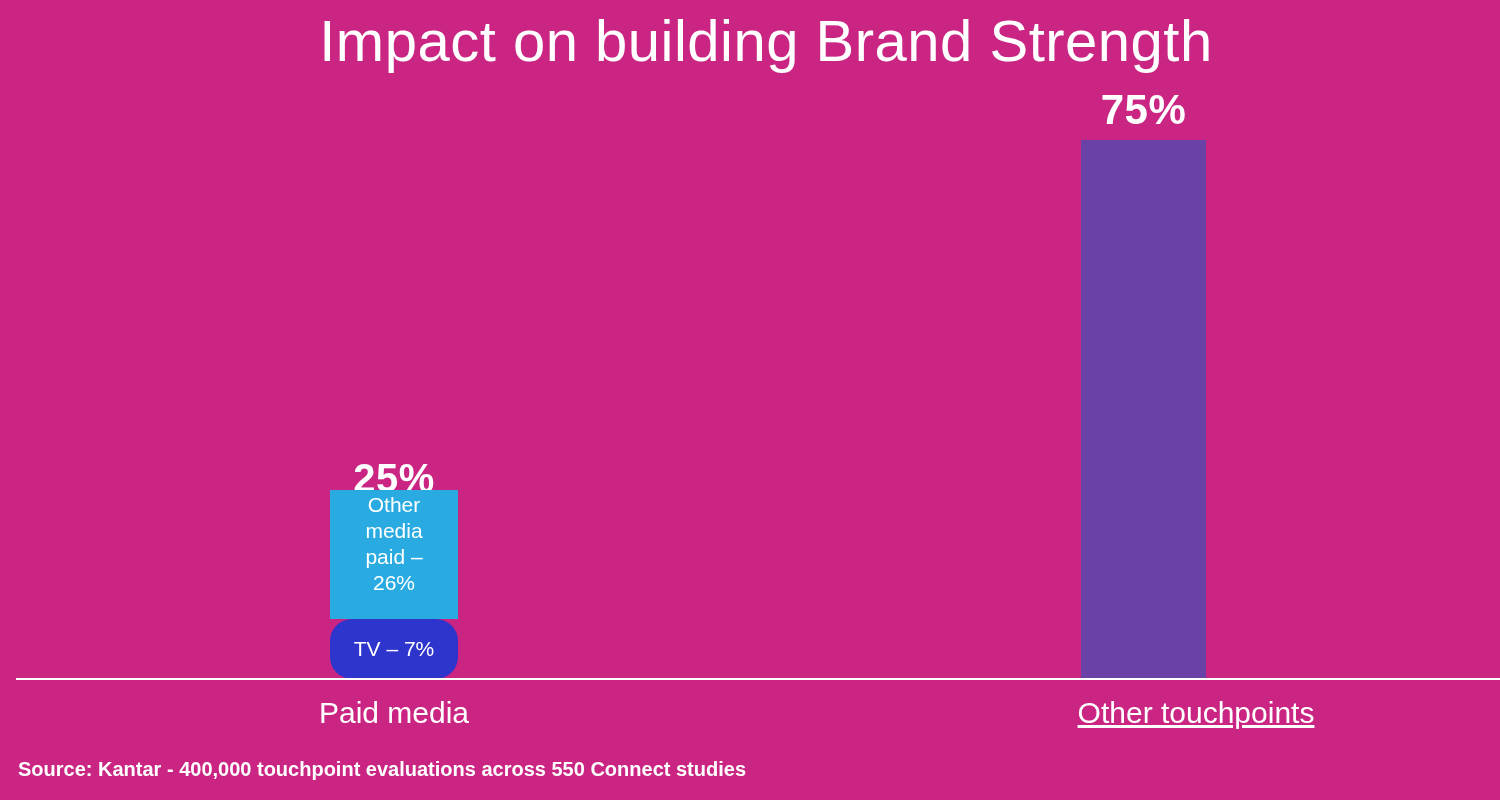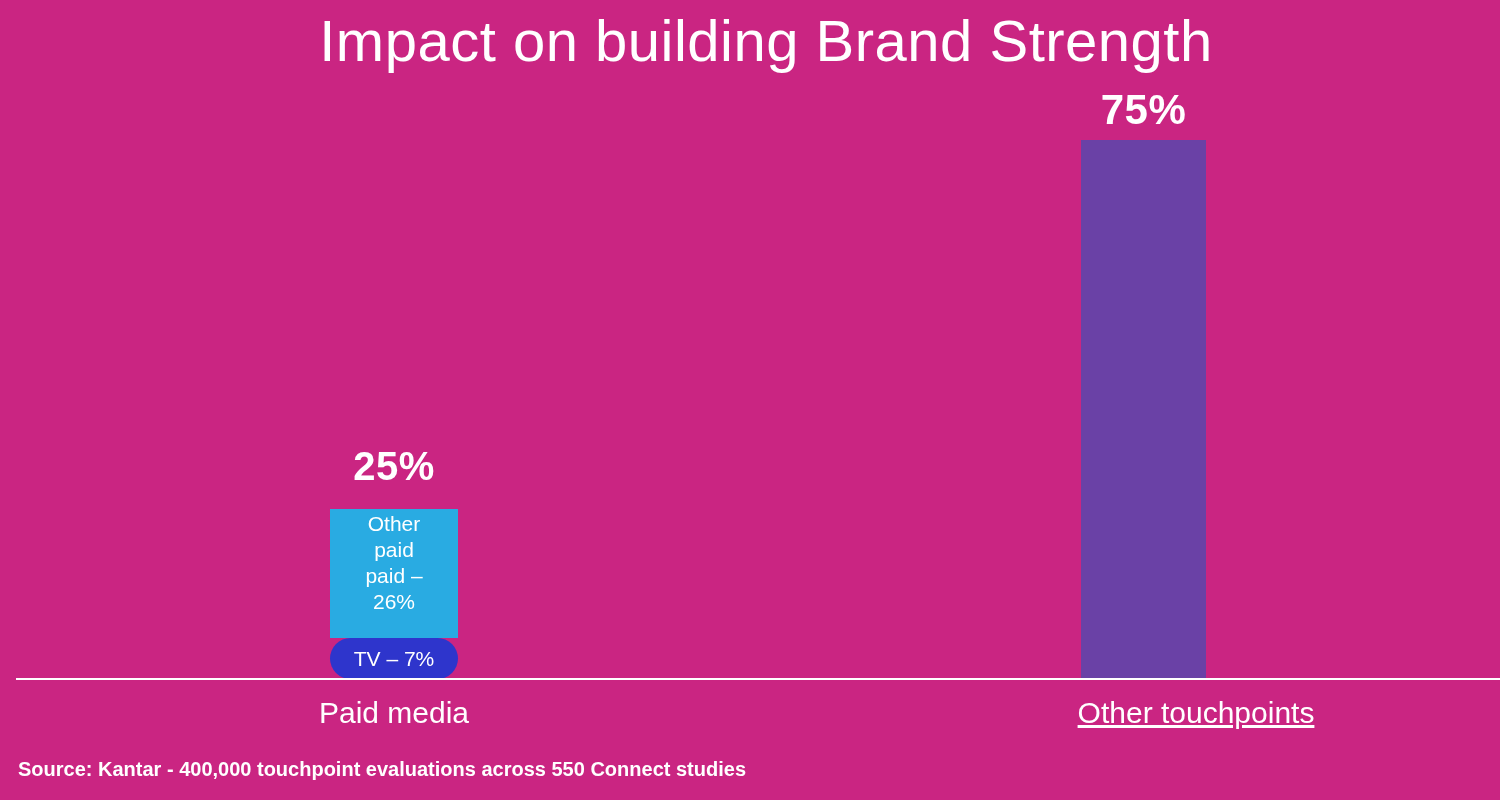--- a/index.html
+++ b/index.html
@@ -69,21 +69,21 @@
     left: -60px;
     width: 248px;
     text-align: center;
     color: #ffffff;
     font-family: "Liberation Sans", sans-serif;
     font-weight: bold;
     font-size: 40px;
     line-height: 44px;
     letter-spacing: 0.5px;
   }
-  #bar-group-paid-media .bar-total-label { bottom: 192px; }
+  #bar-group-paid-media .bar-total-label { bottom: 180px; }
   #bar-group-other-touchpoints .bar-total-label {
     bottom: 548px;
     left: -61px;
     width: 247px;
     font-size: 42px;
   }
 
   .bar-stack {
     position: absolute;
     left: 0;
@@ -105,21 +105,21 @@
     line-height: 26px;
   }
 
   #segment-other-paid-media {
     height: 129px;
     background: #29abe2;
     align-items: flex-start;
     padding-top: 2px;
   }
   #segment-tv {
-    height: 41px;
+    height: 60px;
     background: #2e35cc;
     border-radius: 22px;
   }
   #segment-other-touchpoints {
     height: 539px;
     background: #6a41a6;
   }
 
   .segment-label { display: block; }
 
@@ -176,21 +176,21 @@
   <div id="chart-title">Impact on building Brand Strength</div>
 
   <div id="plot-area">
 
     <div class="bar-group" id="bar-group-paid-media">
       <div class="bar-total-label">25%</div>
       <div class="bar-stack">
         <div class="bar-segment" id="segment-other-paid-media">
           <div>
             <span class="segment-label">Other</span>
-            <span class="segment-label">paid</span>
+            <span class="segment-label">media</span>
             <span class="segment-label">paid –</span>
             <span class="segment-label">26%</span>
           </div>
         </div>
         <div class="bar-segment" id="segment-tv">
           <span class="segment-label">TV –  7%</span>
         </div>
       </div>
     </div>
 

